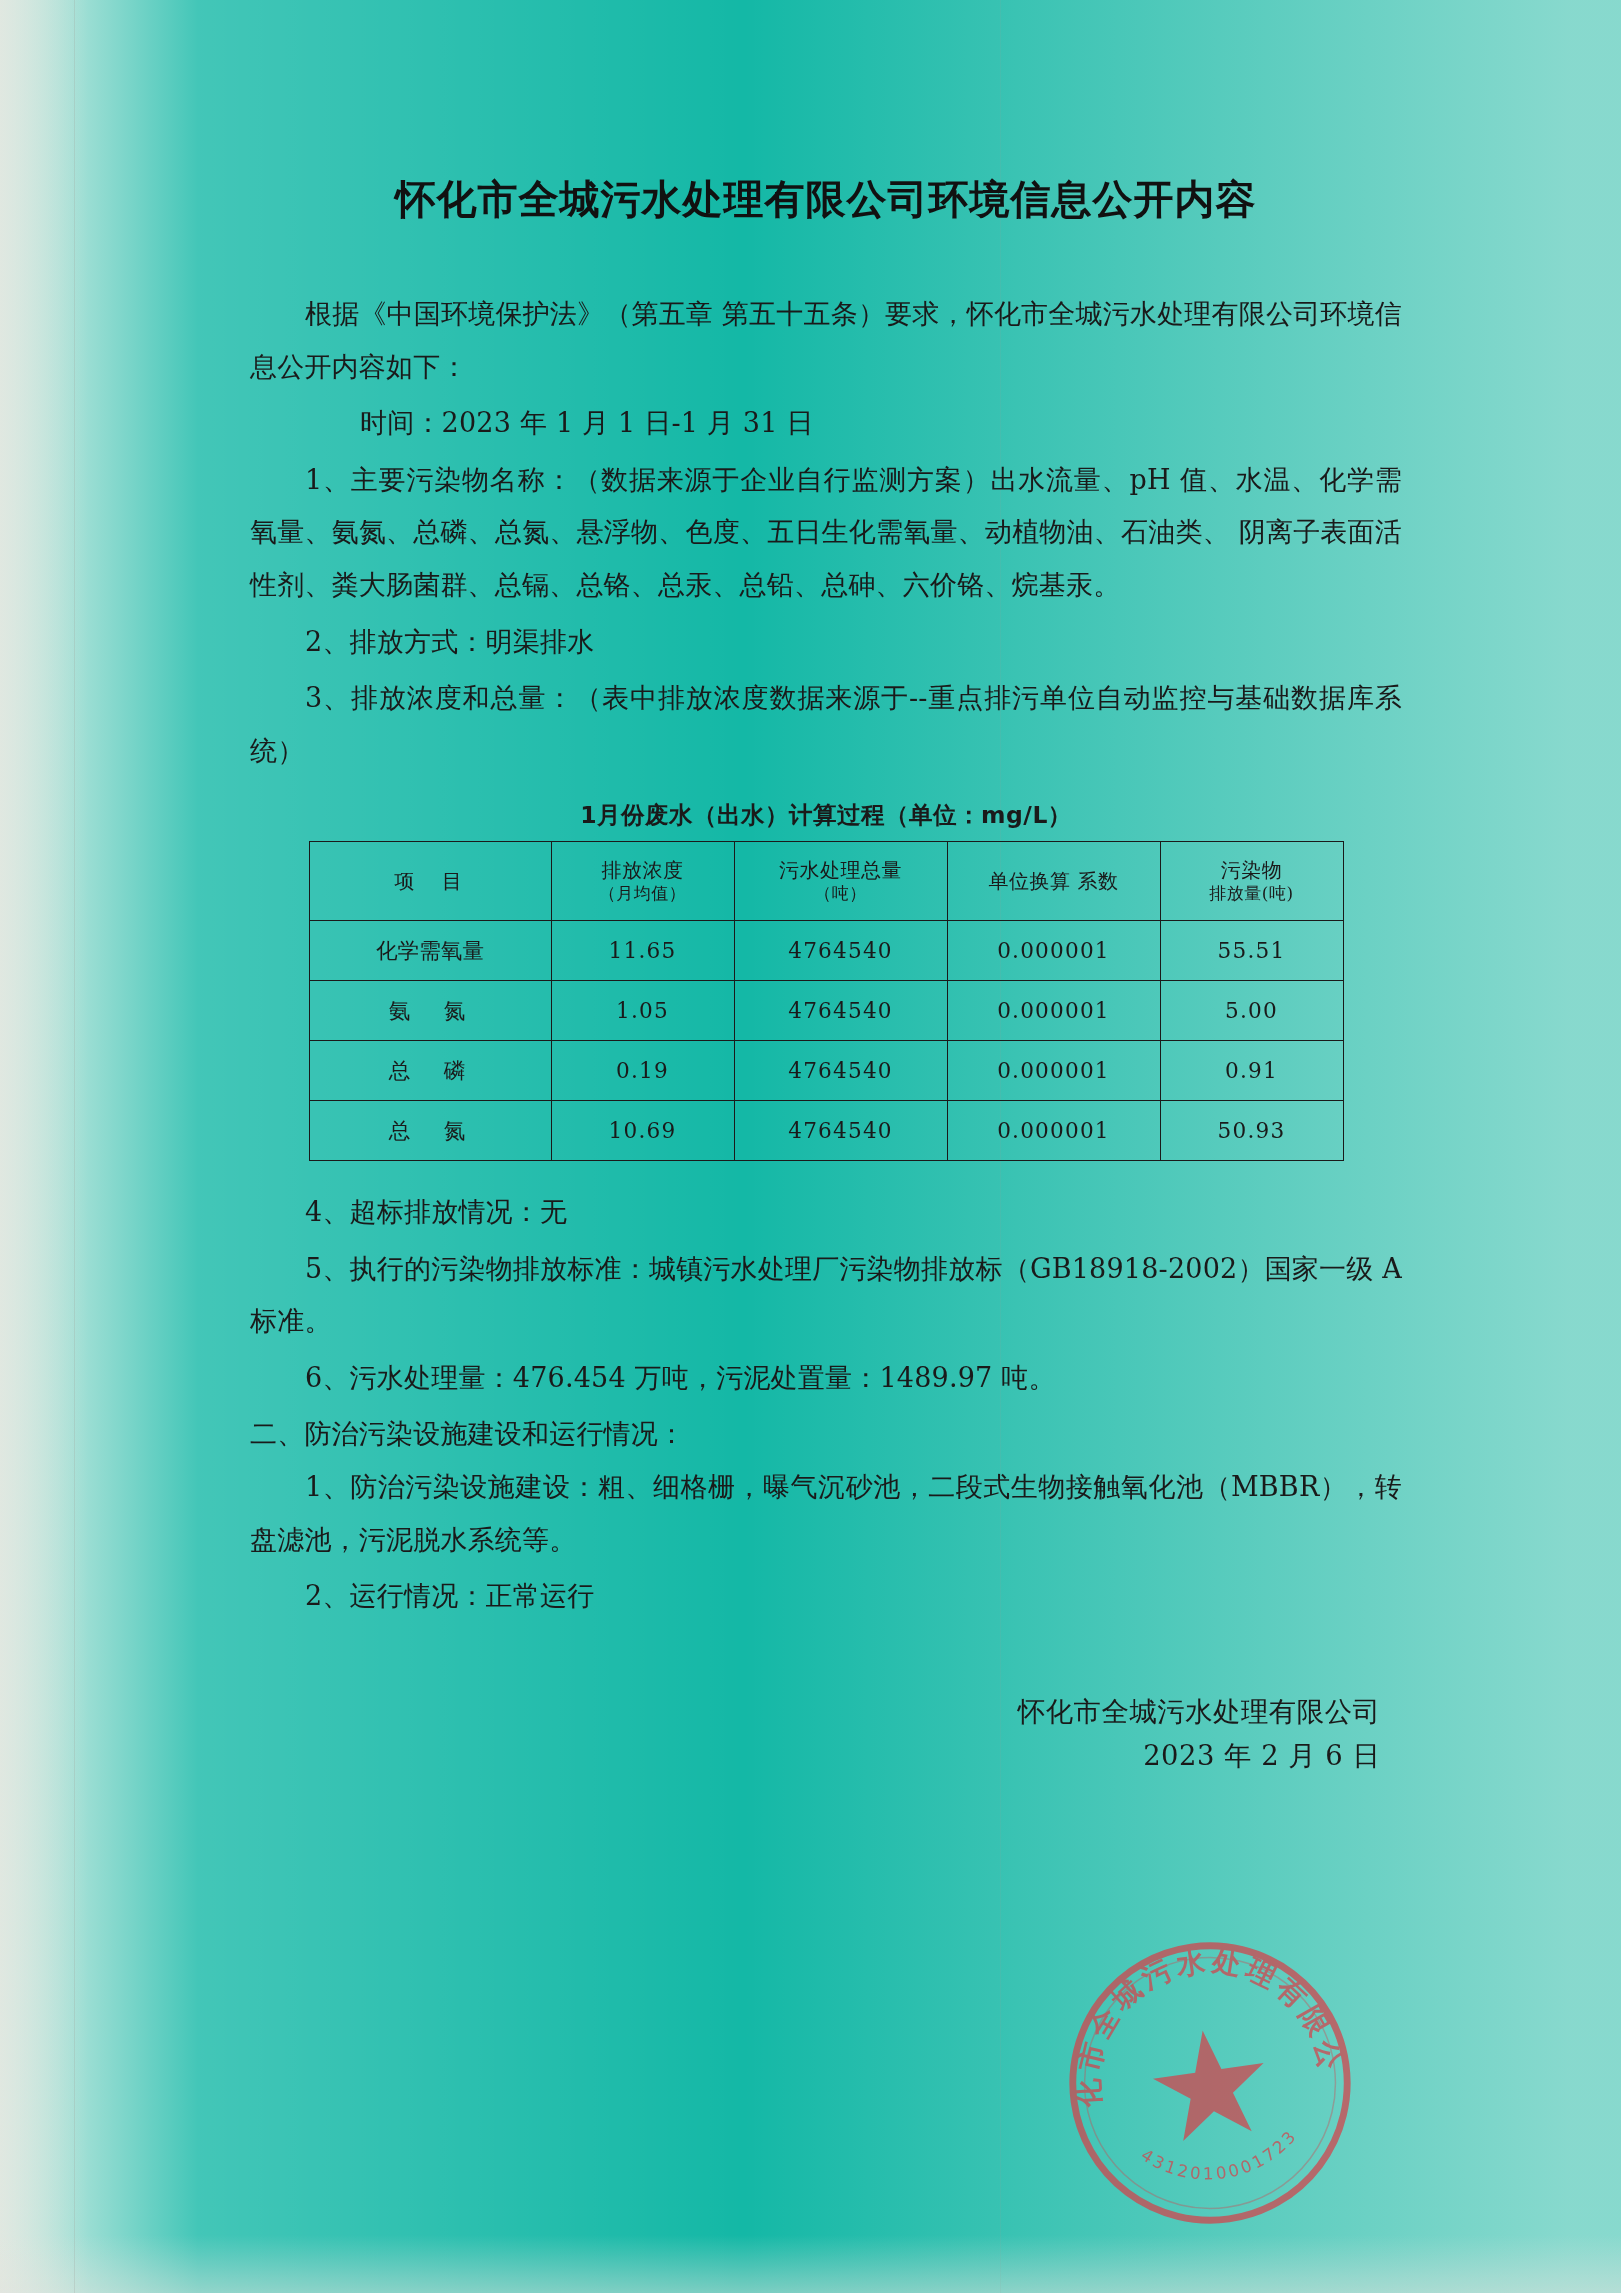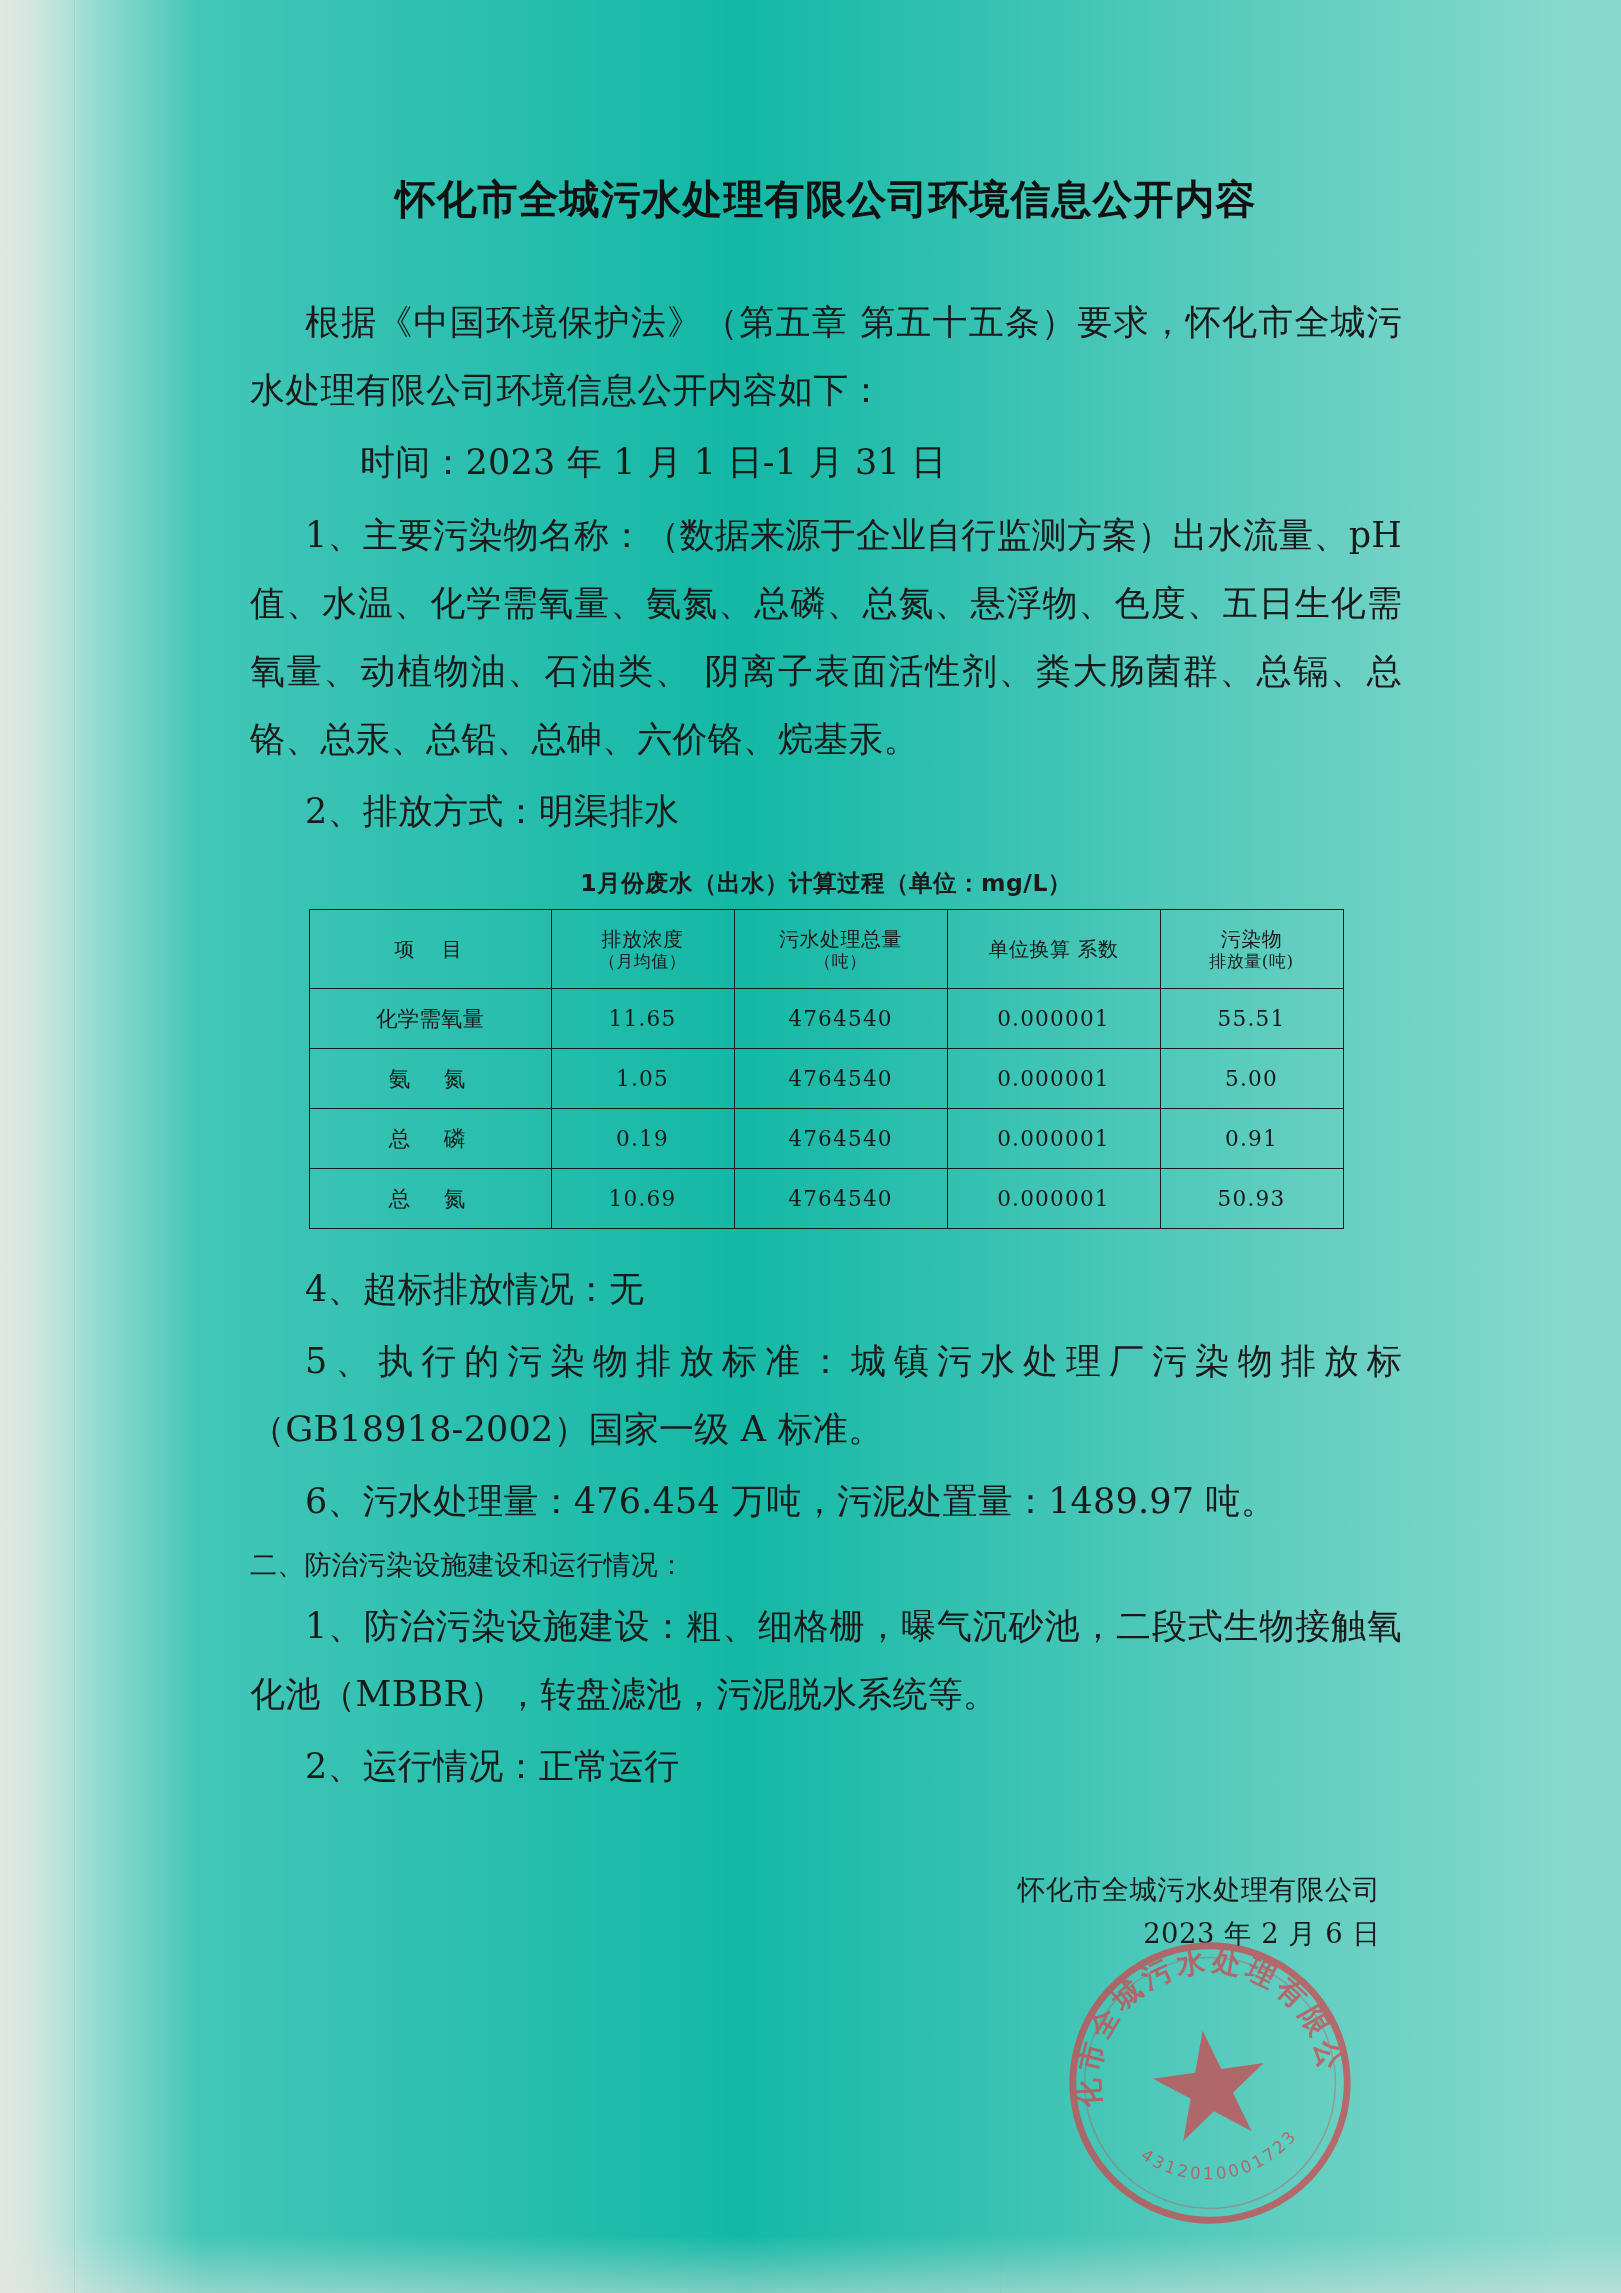--- a/index.html
+++ b/index.html
@@ -58,21 +58,21 @@
     font-family: "DejaVu Sans", "Liberation Sans", sans-serif;
     font-weight: bold;
     font-size: 40px;
     letter-spacing: 1px;
     color: #111;
     margin: 0 0 61px 0;
     white-space: nowrap;
   }
 
   p.body-text {
-    font-size: 35px;
+    font-size: 27px;
     line-height: 1.95;
     margin: 0 0 3.9px 0;
     text-align: justify;
     letter-spacing: 0.2px;
   }
   .indent-1 { text-indent: 55px; }
   .indent-2 { text-indent: 55px; }
 
   .section-head {
     font-size: 27px;
@@ -182,20 +182,21 @@
 
     <p class="body-text indent-1">根据《中国环境保护法》（第五章 第五十五条）要求，怀化市全城污水处理有限公司环境信息公开内容如下：</p>
 
     <p class="body-text" style="text-indent:110px;">时间：2023 年 1 月 1 日-1 月 31 日</p>
 
 
     <p class="body-text indent-2">1、主要污染物名称：（数据来源于企业自行监测方案）出水流量、pH 值、水温、化学需氧量、氨氮、总磷、总氮、悬浮物、色度、五日生化需氧量、动植物油、石油类、 阴离子表面活性剂、粪大肠菌群、总镉、总铬、总汞、总铅、总砷、六价铬、烷基汞。</p>
 
     <p class="body-text indent-2">2、排放方式：明渠排水</p>
 
+    <p class="body-text indent-2">3、排放浓度和总量：（表中排放浓度数据来源于--重点排污单位自动监控与基础数据库系统）</p>
 
     <div class="table-caption">1月份废水（出水）计算过程（单位：mg/L）</div>
 
     <table class="data-table">
       <thead>
         <tr>
           <th style="width:241px;">
             <span class="th-main">项　目</span>
           </th>
           <th style="width:182px;">

